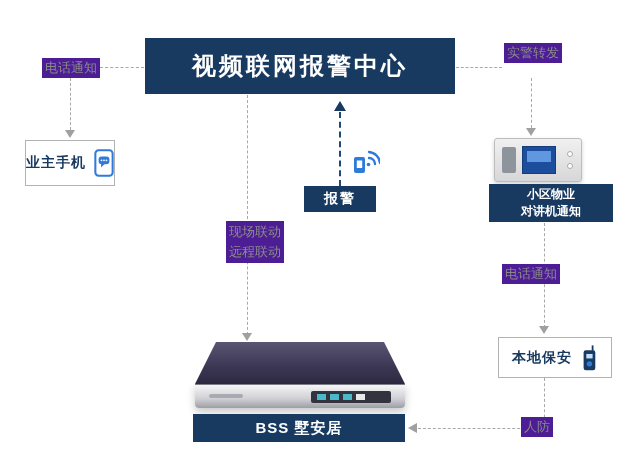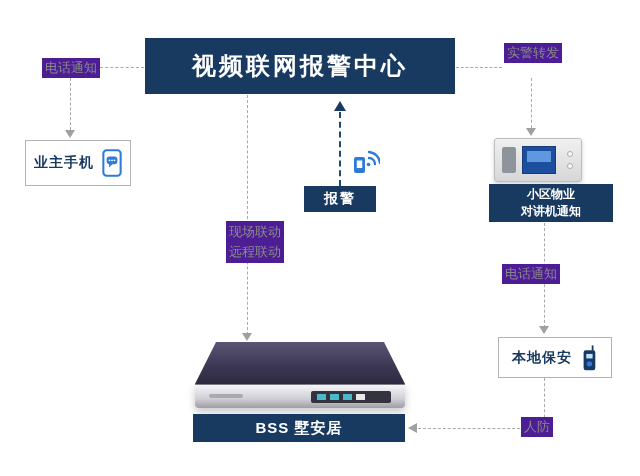--- a/index.html
+++ b/index.html
@@ -141,21 +141,21 @@
 
   <div class="abs navy-label property-tag">
     <span>小区物业</span>
     <span>对讲机通知</span>
   </div>
 
   <div class="abs navy-label bss-tag">
     <span>BSS 墅安居</span>
   </div>
 
-  <div class="abs white-box" style="left:25px; top:140px; width:106px; height:46px;">
+  <div class="abs white-box" style="left:25px; top:140px; width:90px; height:46px;">
     <span class="node-text">业主手机</span>
     <span>
       <svg width="20" height="28" viewBox="0 0 24 34">
         <rect x="1.5" y="1.5" width="21" height="31" rx="4" fill="#fff" stroke="#2f7bd9" stroke-width="2.5"></rect>
         <rect x="5.5" y="9" width="13" height="9.5" rx="3.5" fill="#2f7bd9"></rect>
         <circle cx="9" cy="13.7" r="1.1" fill="#fff"></circle>
         <circle cx="12" cy="13.7" r="1.1" fill="#fff"></circle>
         <circle cx="15" cy="13.7" r="1.1" fill="#fff"></circle>
         <polygon points="8.5,18 8.5,22.5 13,18" fill="#2f7bd9"></polygon>
       </svg>

